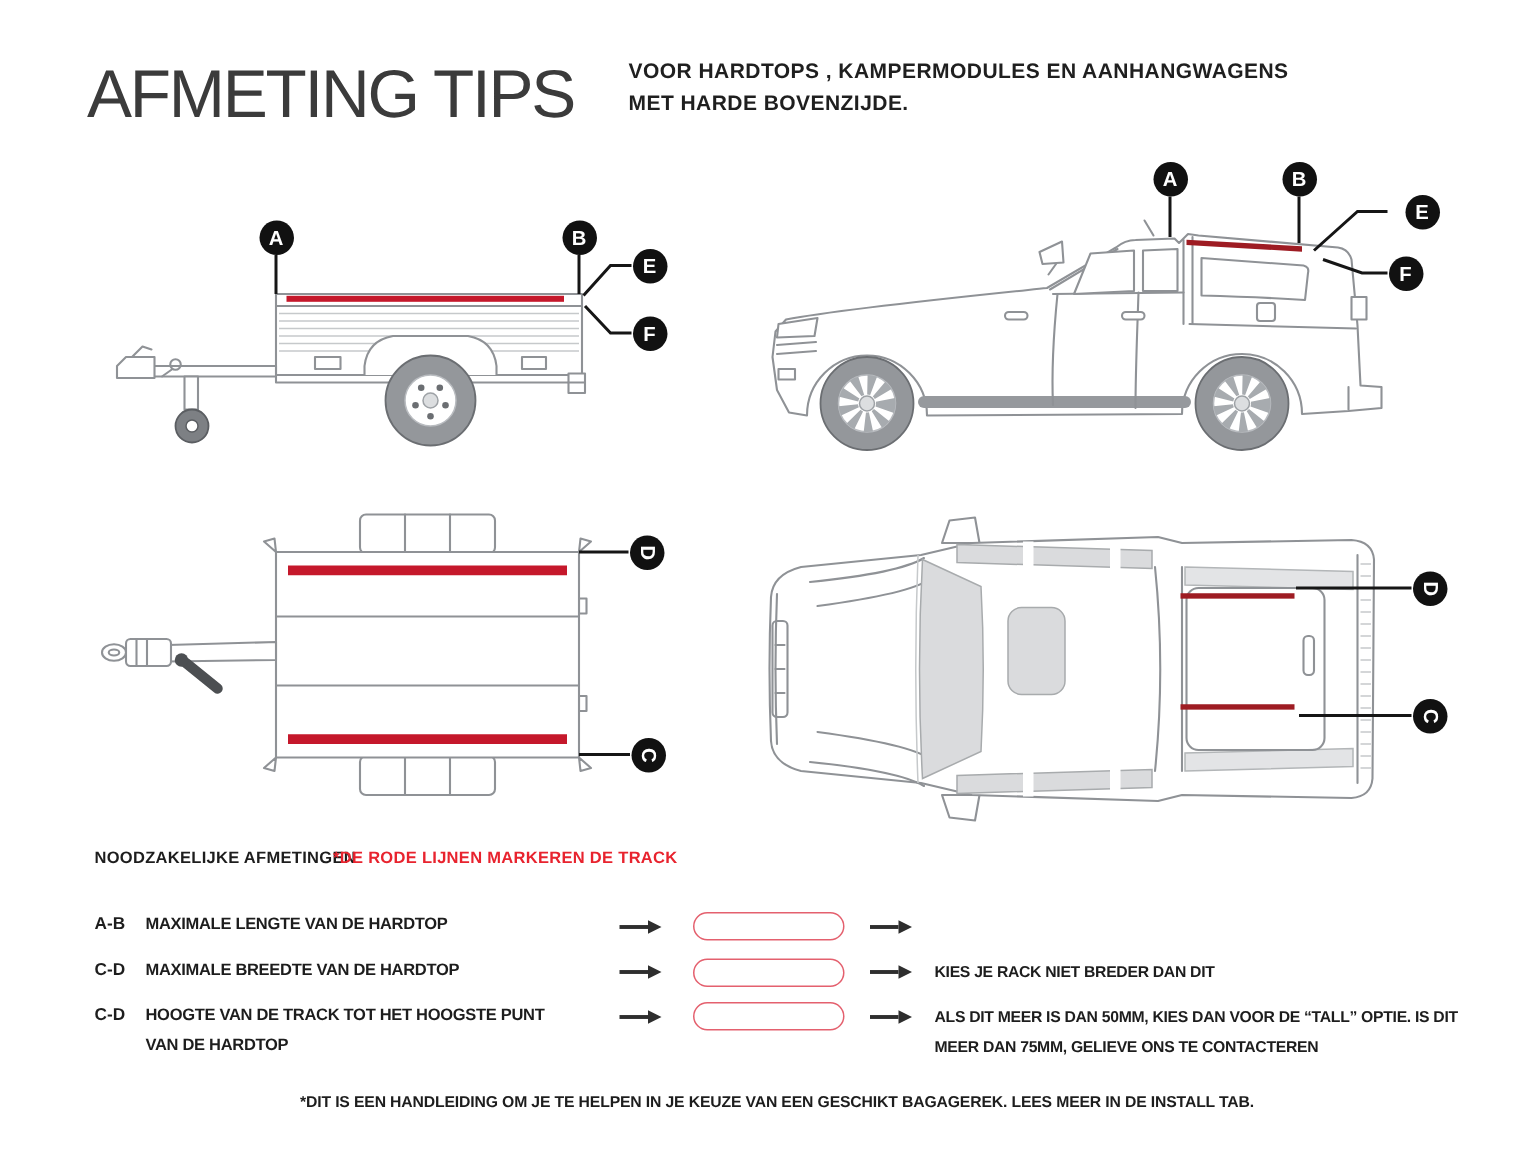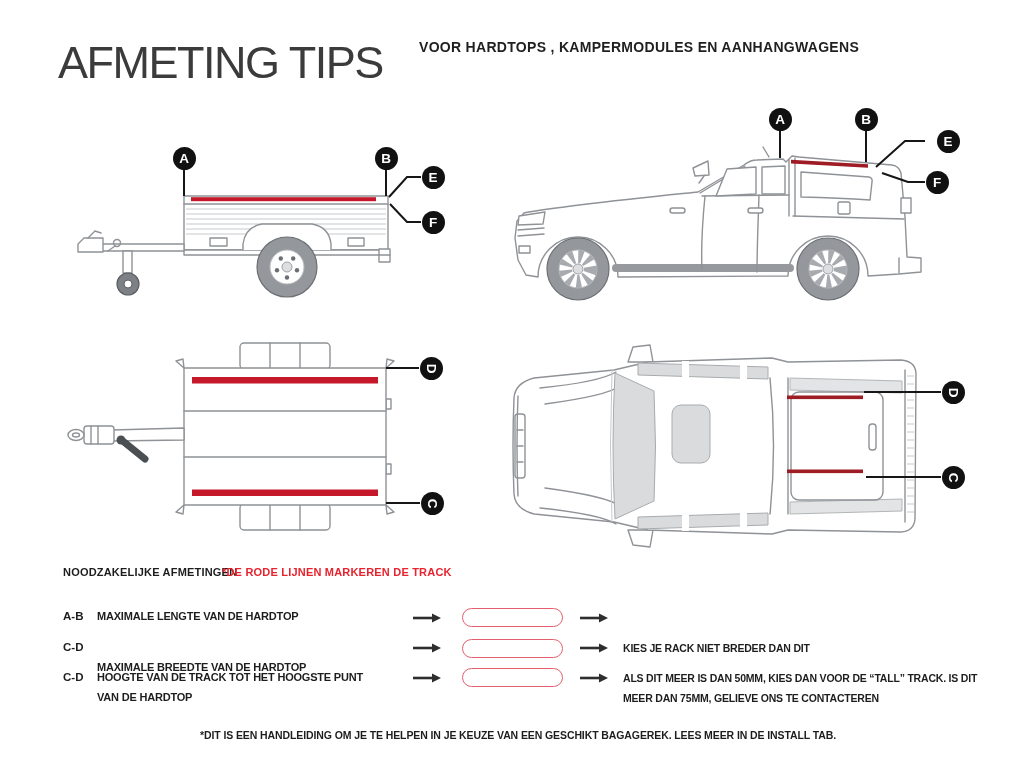--- a/index.html
+++ b/index.html
@@ -256,20 +256,21 @@
       <g>
           <line class="aln" x1="580" y1="678" x2="599" y2="678"></line>
           <polygon class="ahd" points="599,673.5 608,678 599,682.5"></polygon>
         </g>
     </g>
   </svg>
 
   <div class="title">AFMETING TIPS</div>
   <div class="subtitle">
     <div>VOOR HARDTOPS , KAMPERMODULES EN AANHANGWAGENS</div>
+    <div>MET HARDE BOVENZIJDE.</div>
   </div>
 
   <div class="badge" style="left:172.5px;top:146.5px">A</div>
   <div class="badge" style="left:374.5px;top:146.5px">B</div>
   <div class="badge" style="left:421.5px;top:165.5px">E</div>
   <div class="badge" style="left:421.5px;top:210.5px">F</div>
 
   <div class="badge" style="left:768.5px;top:107.5px">A</div>
   <div class="badge" style="left:854.5px;top:107.5px">B</div>
   <div class="badge" style="left:936.5px;top:129.5px">E</div>
@@ -282,25 +283,25 @@
   <div class="badge rot" style="left:941.5px;top:465.5px">C</div>
 
   <div class="sec-head">NOODZAKELIJKE AFMETINGEN</div>
   <div class="sec-note">*DE RODE LIJNEN MARKEREN DE TRACK</div>
 
   <div class="row-key" style="top:606px">A-B</div>
   <div class="row-desc" style="top:606px">MAXIMALE LENGTE VAN DE HARDTOP</div>
   <div class="pill" style="left:462px;top:608px"></div>
 
   <div class="row-key" style="top:637px">C-D</div>
-  <div class="row-desc" style="top:657px">MAXIMALE BREEDTE VAN DE HARDTOP</div>
+  <div class="row-desc" style="top:637px">MAXIMALE BREEDTE VAN DE HARDTOP</div>
   <div class="pill" style="left:462px;top:639px"></div>
   <div class="row-adv" style="top:638px">KIES JE RACK NIET BREDER DAN DIT</div>
 
   <div class="row-key" style="top:667px">C-D</div>
   <div class="row-desc" style="top:667px">HOOGTE VAN DE TRACK TOT HET HOOGSTE PUNT
 VAN DE HARDTOP</div>
   <div class="pill" style="left:462px;top:668px"></div>
-  <div class="row-adv" style="top:668px">ALS DIT MEER IS DAN 50MM, KIES DAN VOOR DE “TALL” TRACK. IS DIT
+  <div class="row-adv" style="top:668px">ALS DIT MEER IS DAN 50MM, KIES DAN VOOR DE “TALL” OPTIE. IS DIT
 MEER DAN 75MM, GELIEVE ONS TE CONTACTEREN</div>
 
   <div class="footer">*DIT IS EEN HANDLEIDING OM JE TE HELPEN IN JE KEUZE VAN EEN GESCHIKT BAGAGEREK. LEES MEER IN DE INSTALL TAB.</div>
 </div>
 
 </body></html>

